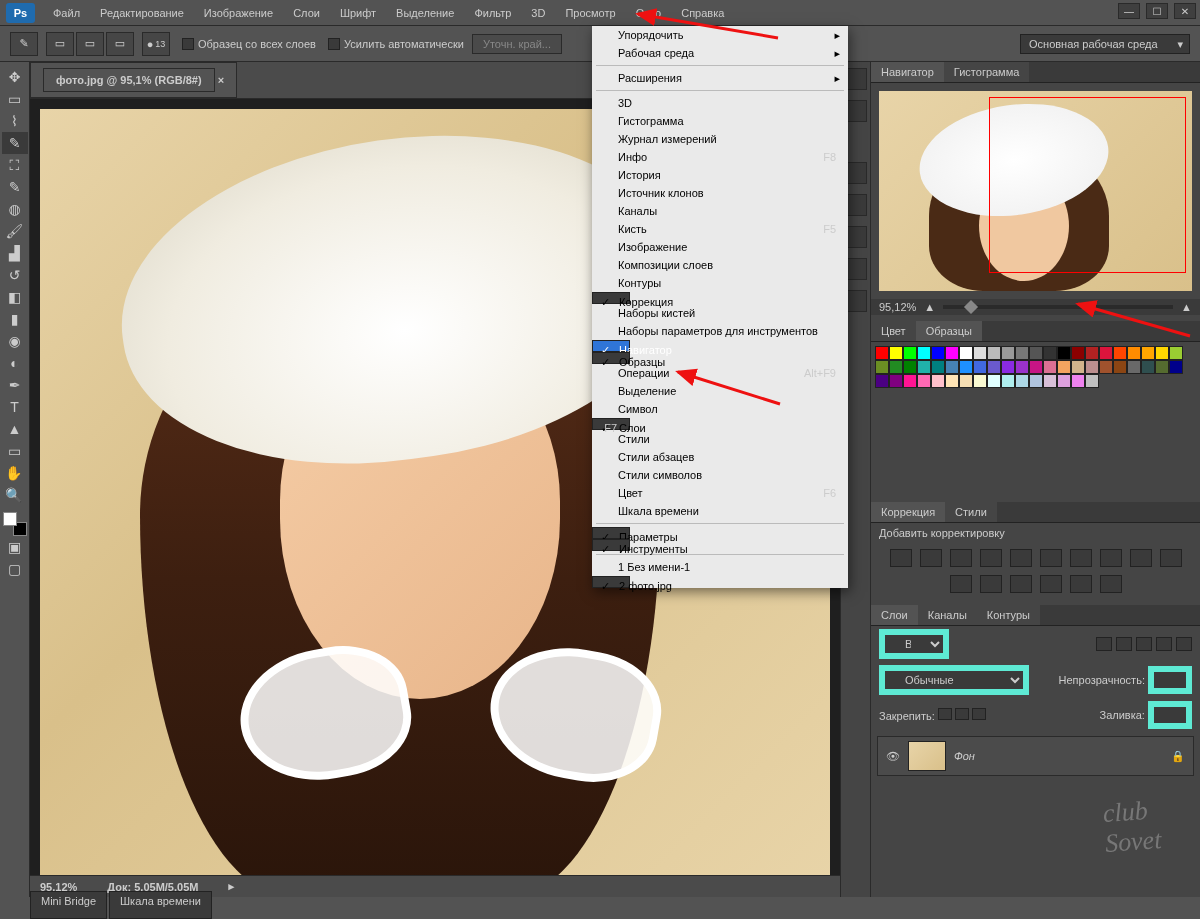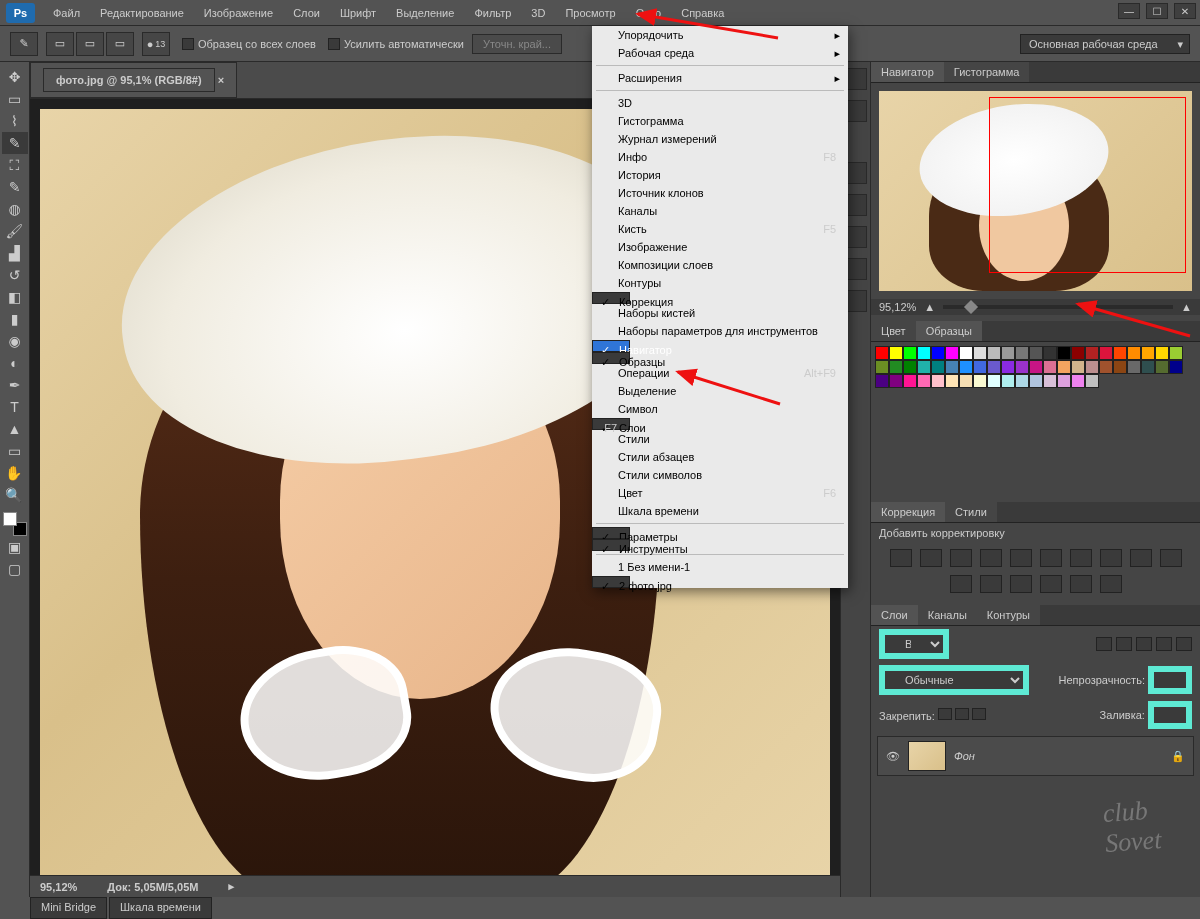--- a/index.html
+++ b/index.html
@@ -60,21 +60,21 @@
 .zoom-slider .thumb{position:absolute;left:10%;top:-3px;width:10px;height:10px;background:#888;transform:rotate(45deg);}
 .swatches{display:flex;flex-wrap:wrap;padding:4px;}
 .sw{width:14px;height:14px;border:1px solid #222;}
 .panel-heading{padding:4px 8px;font-weight:normal;}
 .adj-icons{display:flex;flex-wrap:wrap;gap:8px;padding:6px 12px;justify-content:center;}
 .adj-ic{width:22px;height:18px;background:#3a3a3a;border:1px solid #222;}
 .layer-row{display:flex;align-items:center;padding:4px 8px;gap:8px;background:#4b4b4b;border:1px solid #2a2a2a;margin:4px 6px;}
 .lay-thumb{width:38px;height:30px;background:linear-gradient(135deg,#e8d4a8,#d9c08a);border:1px solid #222;}
 .prop-row{display:flex;align-items:center;justify-content:space-between;padding:3px 8px;}
 .prop-row input,.prop-row select{background:#3a3a3a;border:6px solid #5eead4;color:#ccc;padding:2px 16px;}
-.bottom-tabs{position:absolute;bottom:0;left:30px;height:22px;display:flex;gap:2px;}
+.bottom-tabs{position:absolute;bottom:0;left:30px;height:28px;display:flex;gap:2px;}
 .btab{background:#3a3a3a;padding:3px 10px;border:1px solid #222;}
 .arrow{position:absolute;pointer-events:none;z-index:200;}
 .arrow svg{overflow:visible;}
 .watermark{position:absolute;right:40px;bottom:40px;font-size:26px;color:#777;font-style:italic;font-family:cursive;transform:rotate(-4deg);}
 </style>
 </head>
 <body>
 
 <div class="menubar">
   <div class="ps-logo">Ps</div>

